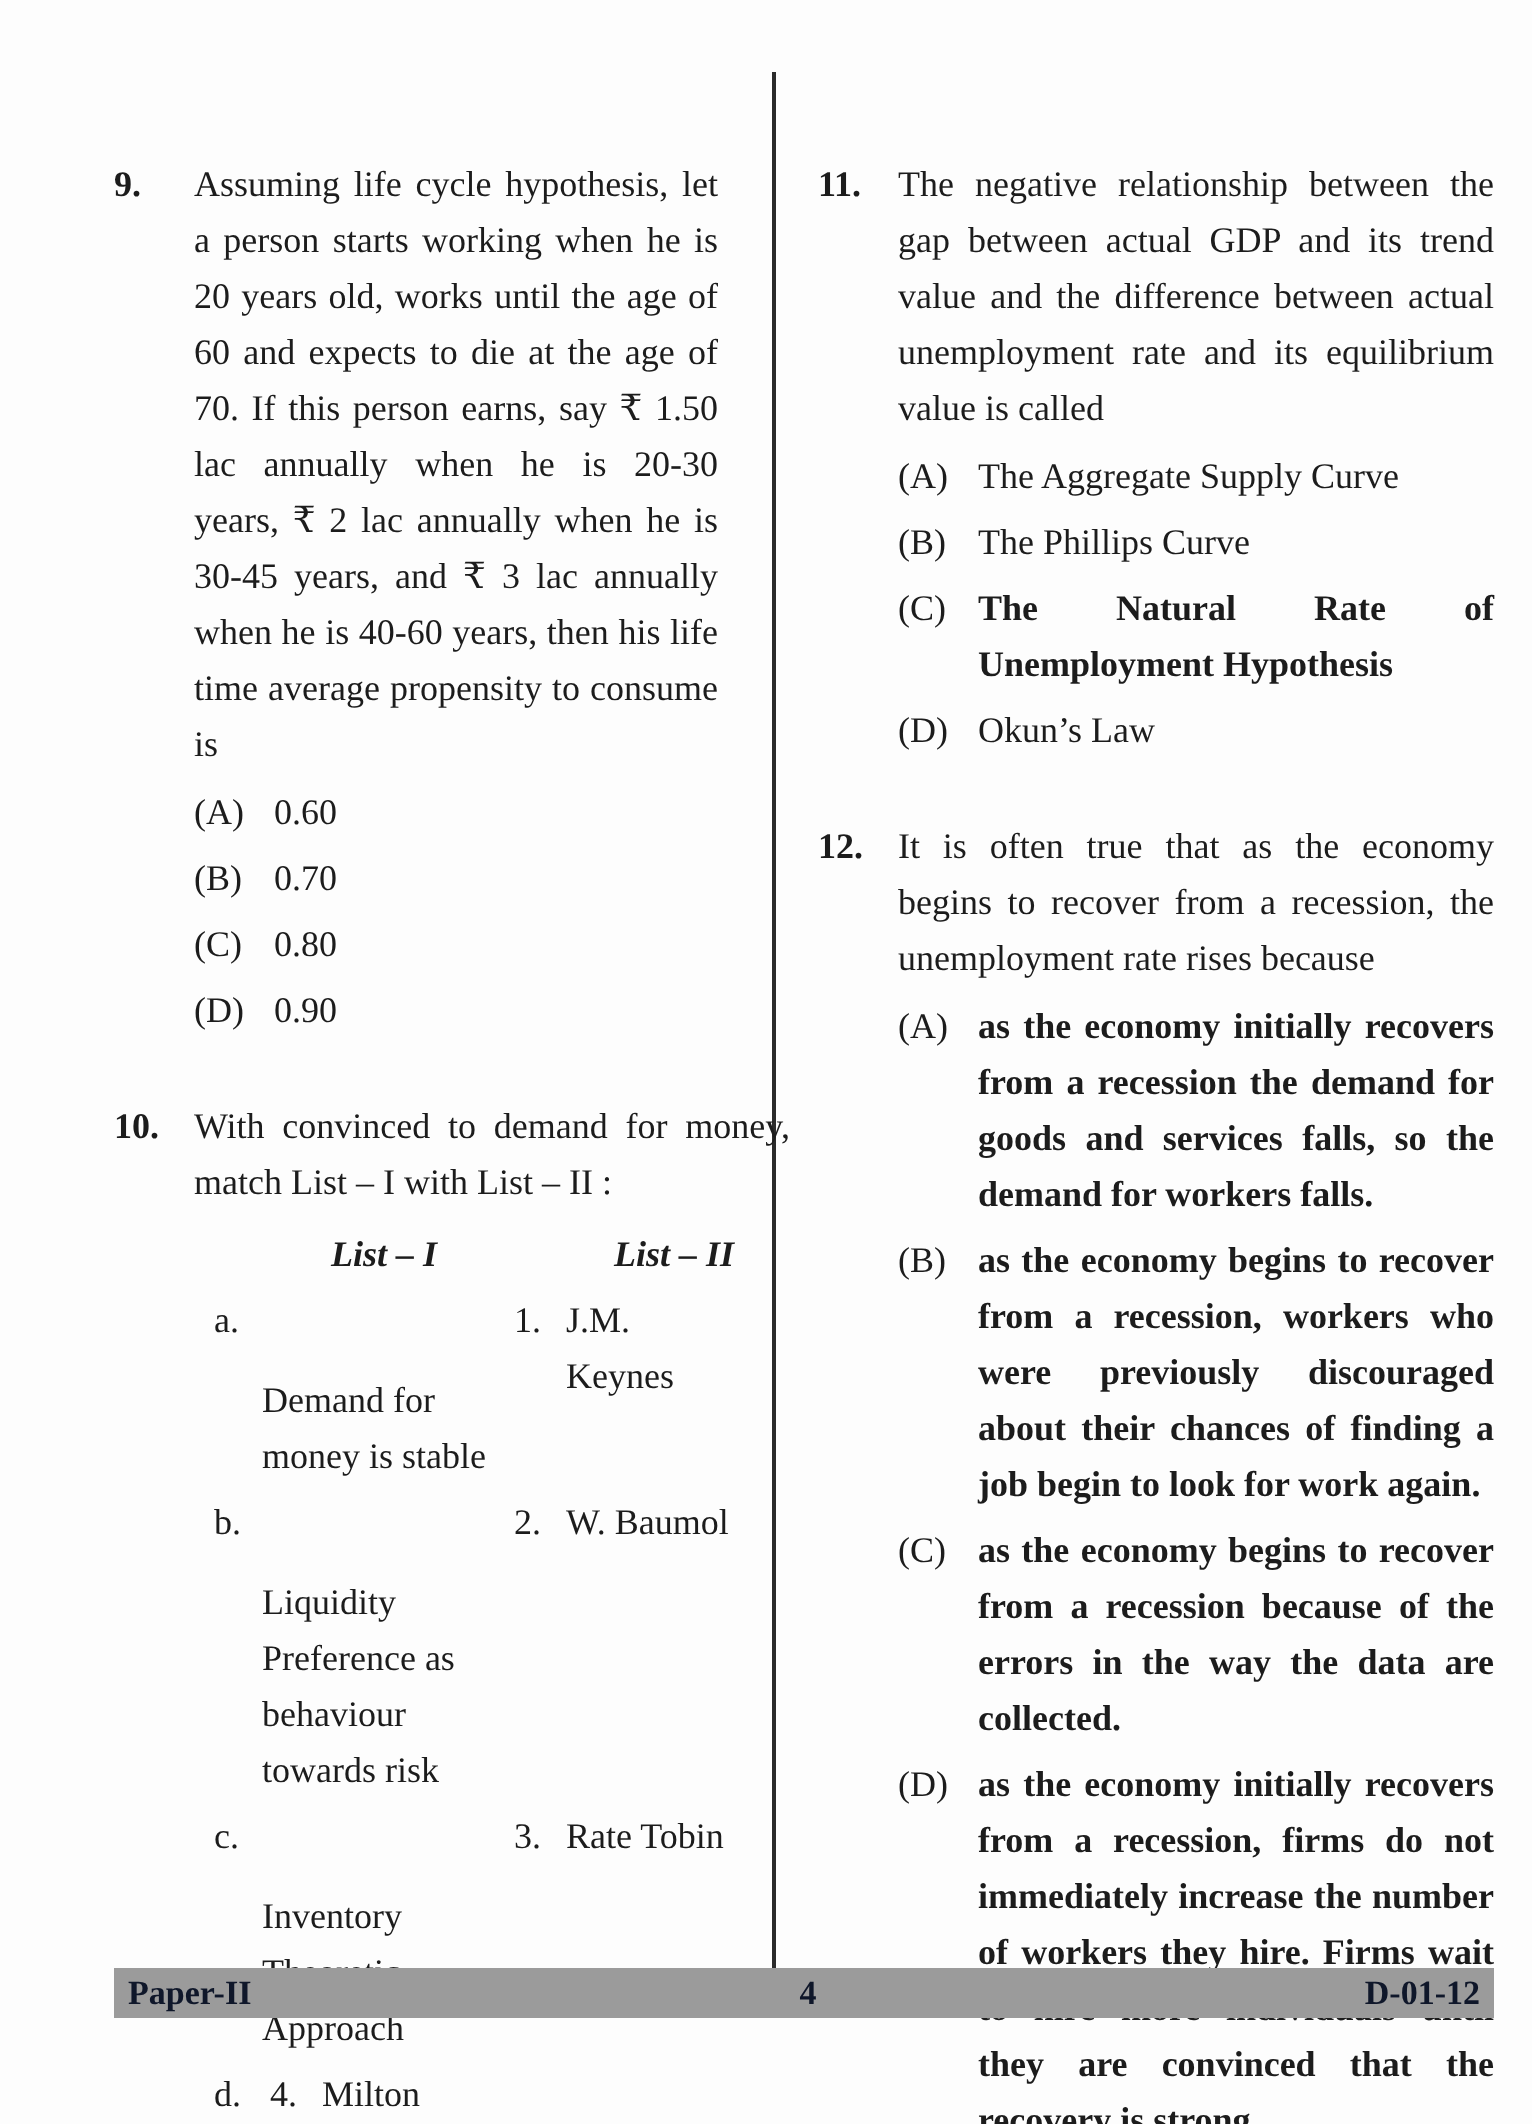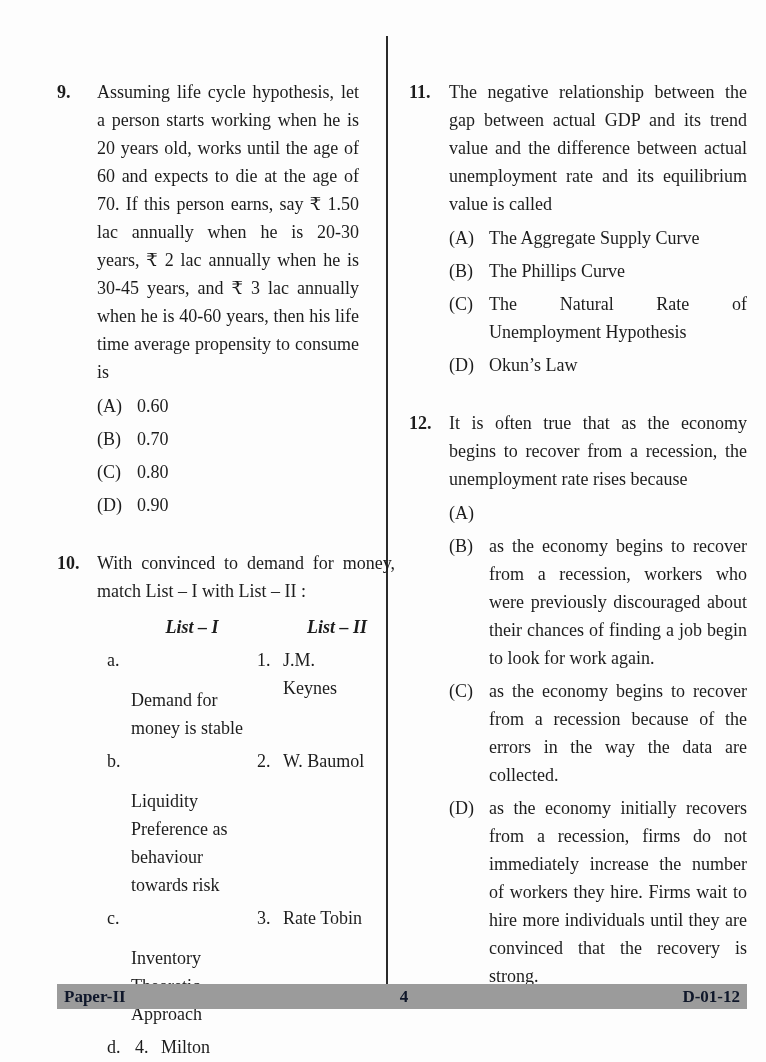--- a/index.html
+++ b/index.html
@@ -31,21 +31,21 @@
     flex: none; width: 40px;
     font-weight: bold; font-size: 18px; line-height: 28px;
   }
   .qbody { flex: 1; font-size: 18px; line-height: 28px; }
   .stem { text-align: justify; }
 
   .options { margin-top: 6px; }
   .option { display: flex; margin-top: 5px; }
   .olabel { flex: none; width: 40px; }
   .otext  { flex: 1; }
-  .otext.just { text-align: justify; }
+  .otext.just { text-align: justify; font-weight: bold; }
 
   
   .mheader { display: flex; font-weight: bold; margin-top: 8px; font-style: italic; }
   .mh1 { flex: none; margin-left: 34px; width: 122px; text-align: center; }
   .mh2 { flex: none; margin-left: 26px; width: 116px; text-align: center; }
   .mrow { display: flex; margin-top: 5px; }
   .mkey  { flex: none; margin-left: 10px; width: 24px; }
   .mitem { flex: none; width: 122px; margin-top: 40px; }
   .mnum  { flex: none; margin-left: 4px; width: 26px; }
   .mname { flex: none; width: 90px; }
@@ -191,20 +191,21 @@
       </div>
     </div>
 
     <div class="q">
       <div class="qnum">12.</div>
       <div class="qbody">
         <div class="stem">It is often true that as the economy begins to recover from a recession, the unemployment rate rises because</div>
         <div class="options">
           <div class="option">
             <span class="olabel">(A)</span>
+            <span class="otext just">as the economy initially recovers from a recession the demand for goods and services falls, so the demand for workers falls.</span>
           </div>
           <div class="option">
             <span class="olabel">(B)</span>
             <span class="otext just">as the economy begins to recover from a recession, workers who were previously discouraged about their chances of finding a job begin to look for work again.</span>
           </div>
           <div class="option">
             <span class="olabel">(C)</span>
             <span class="otext just">as the economy begins to recover from a recession because of the errors in the way the data are collected.</span>
           </div>
           <div class="option">

